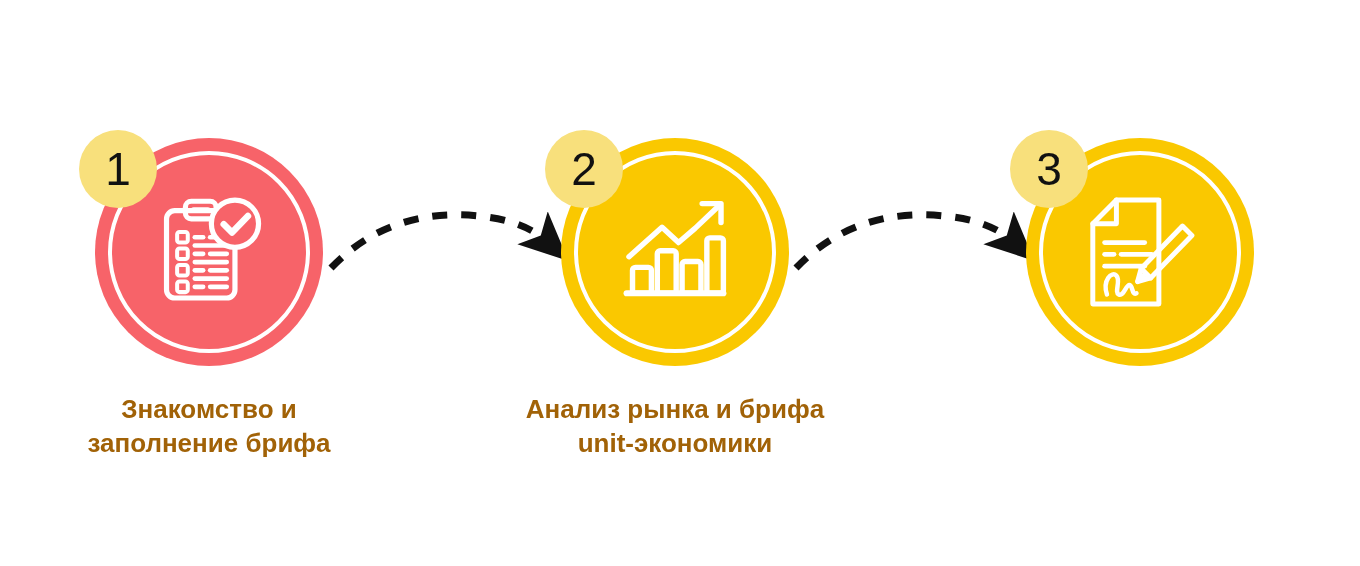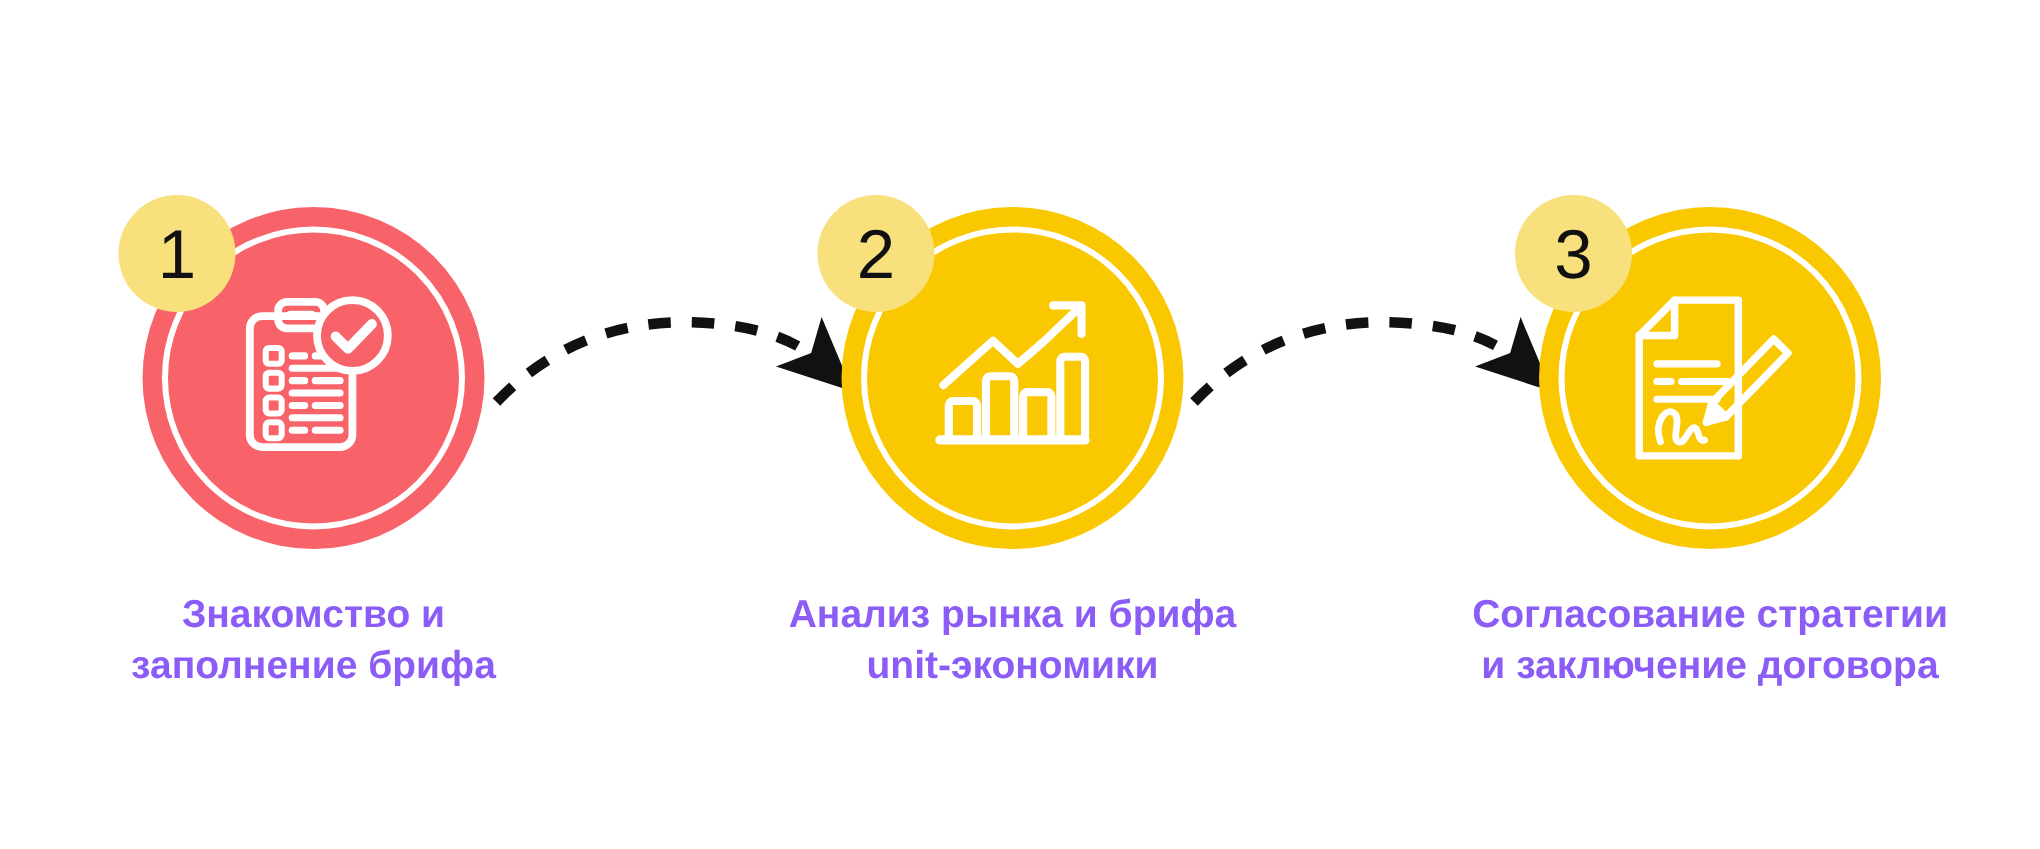--- a/index.html
+++ b/index.html
@@ -109,21 +109,21 @@
 
   
   .caption {
     position: absolute;
     top: 392px;
     text-align: center;
     font-family: "Liberation Sans", "DejaVu Sans", sans-serif;
     font-weight: bold;
     font-size: 26px;
     line-height: 1.32;
-    color: #8b5cf6;
+    color: #a16207;
     z-index: 2;
     white-space: pre-line;
   }
   .caption-1 { left: 44px;  width: 330px; }
   .caption-2 { left: 462px; width: 426px; }
   .caption-3 { left: 920px; width: 440px; }
 </style>
 </head>
 <body>
 
@@ -251,16 +251,14 @@
           </g>
         </svg>
       </div>
     </div>
 
     <div class="badge">
       <span class="badge-num">3</span>
     </div>
   </div>
 
-  <div class="caption caption-3">Согласование стратегии
-и заключение договора</div>
 
 </div>
 
 </body></html>

